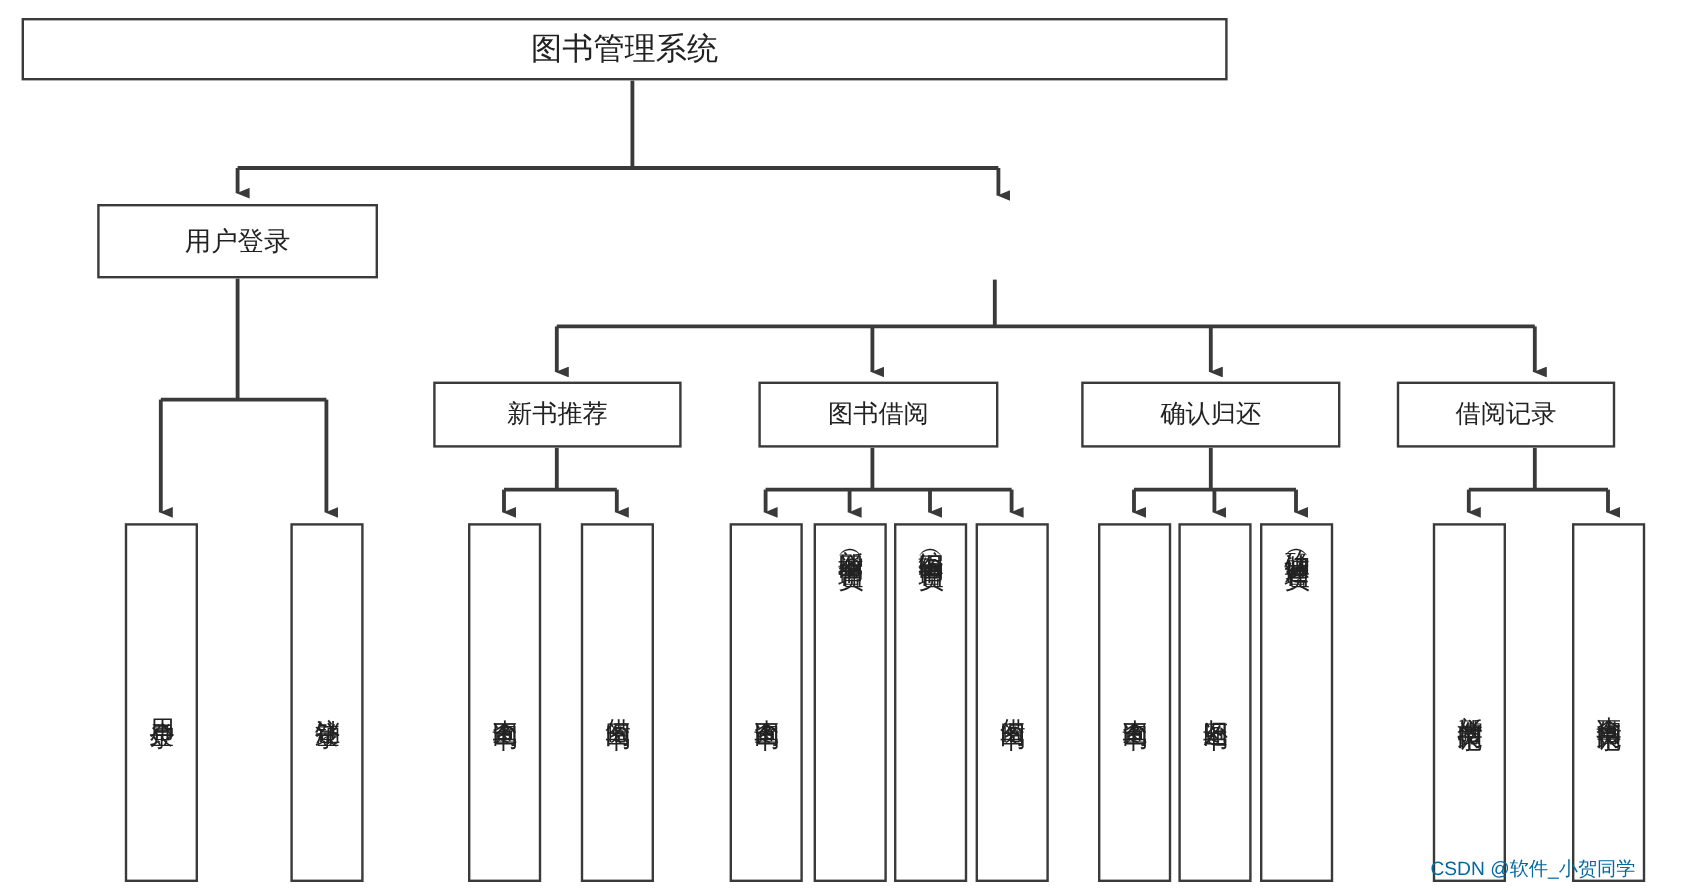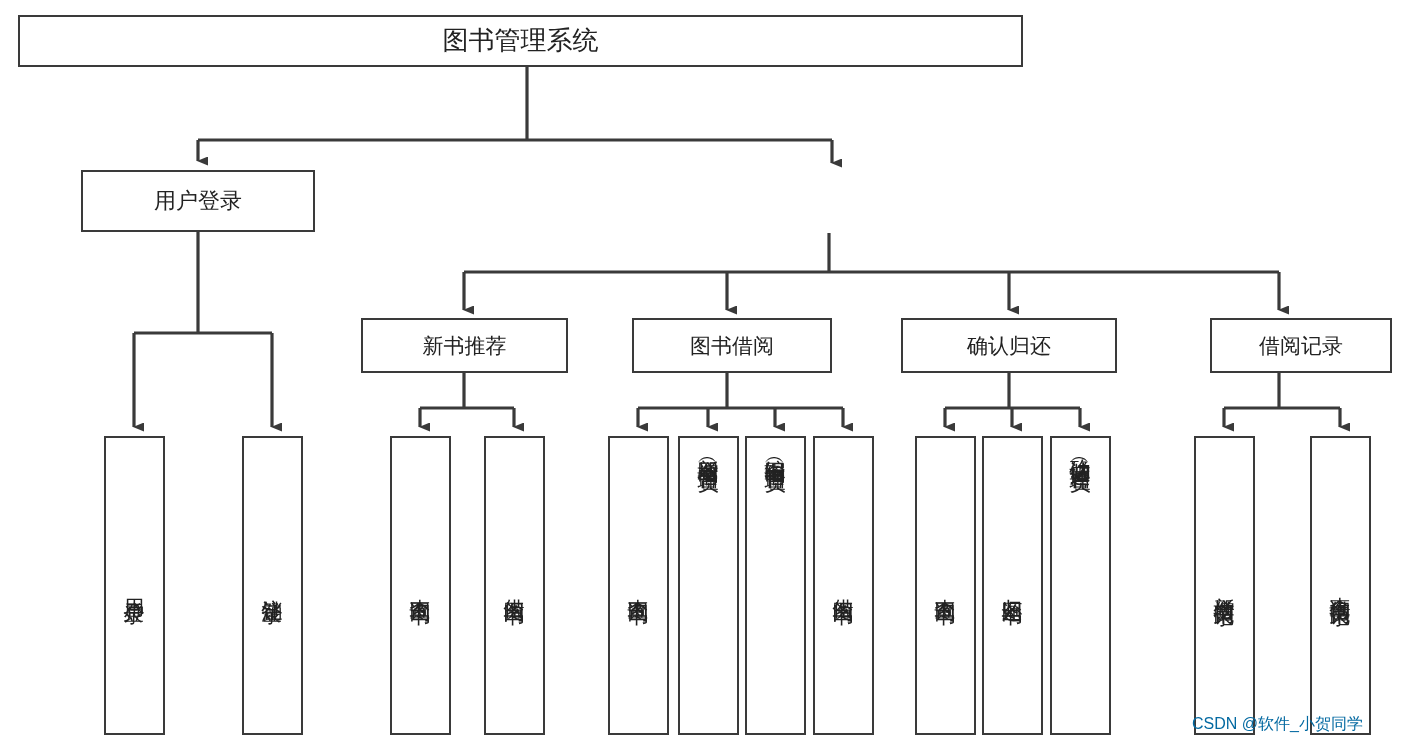--- a/index.html
+++ b/index.html
@@ -136,21 +136,21 @@
 
   <div class="node-box level-2" style="left:361px; top:318px; width:207px; height:55px;">
     <span class="node-label">新书推荐</span>
   </div>
   <div class="node-box level-2" style="left:632px; top:318px; width:200px; height:55px;">
     <span class="node-label">图书借阅</span>
   </div>
   <div class="node-box level-2" style="left:901px; top:318px; width:216px; height:55px;">
     <span class="node-label">确认归还</span>
   </div>
-  <div class="node-box level-2" style="left:1210px; top:318px; width:182px; height:55px;">
+  <div class="node-box level-2" style="left:1164px; top:318px; width:182px; height:55px;">
     <span class="node-label">借阅记录</span>
   </div>
 
   <div class="node-box leaf center-v" style="left:104px; top:436px; width:61px; height:299px;">
     <span class="node-label">用户登录</span>
   </div>
   <div class="node-box leaf center-v" style="left:242px; top:436px; width:61px; height:299px;">
     <span class="node-label">注销登录</span>
   </div>
 

